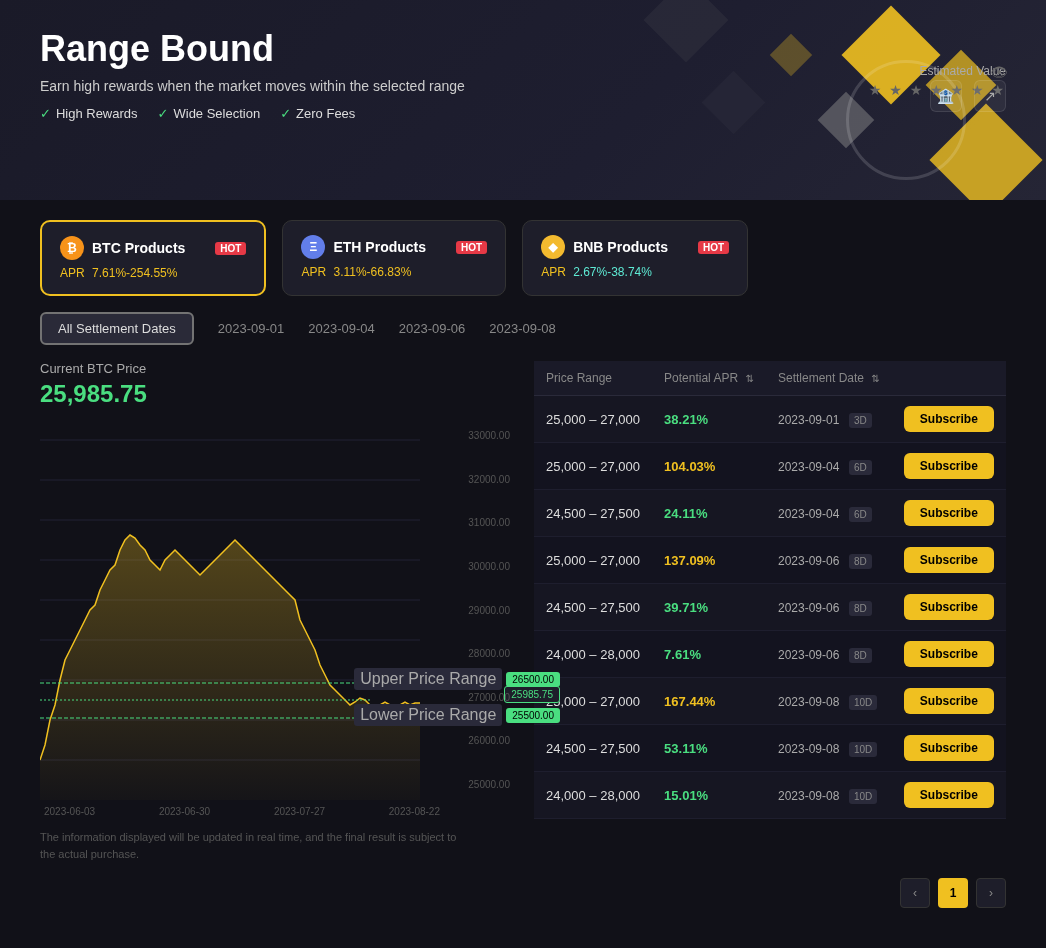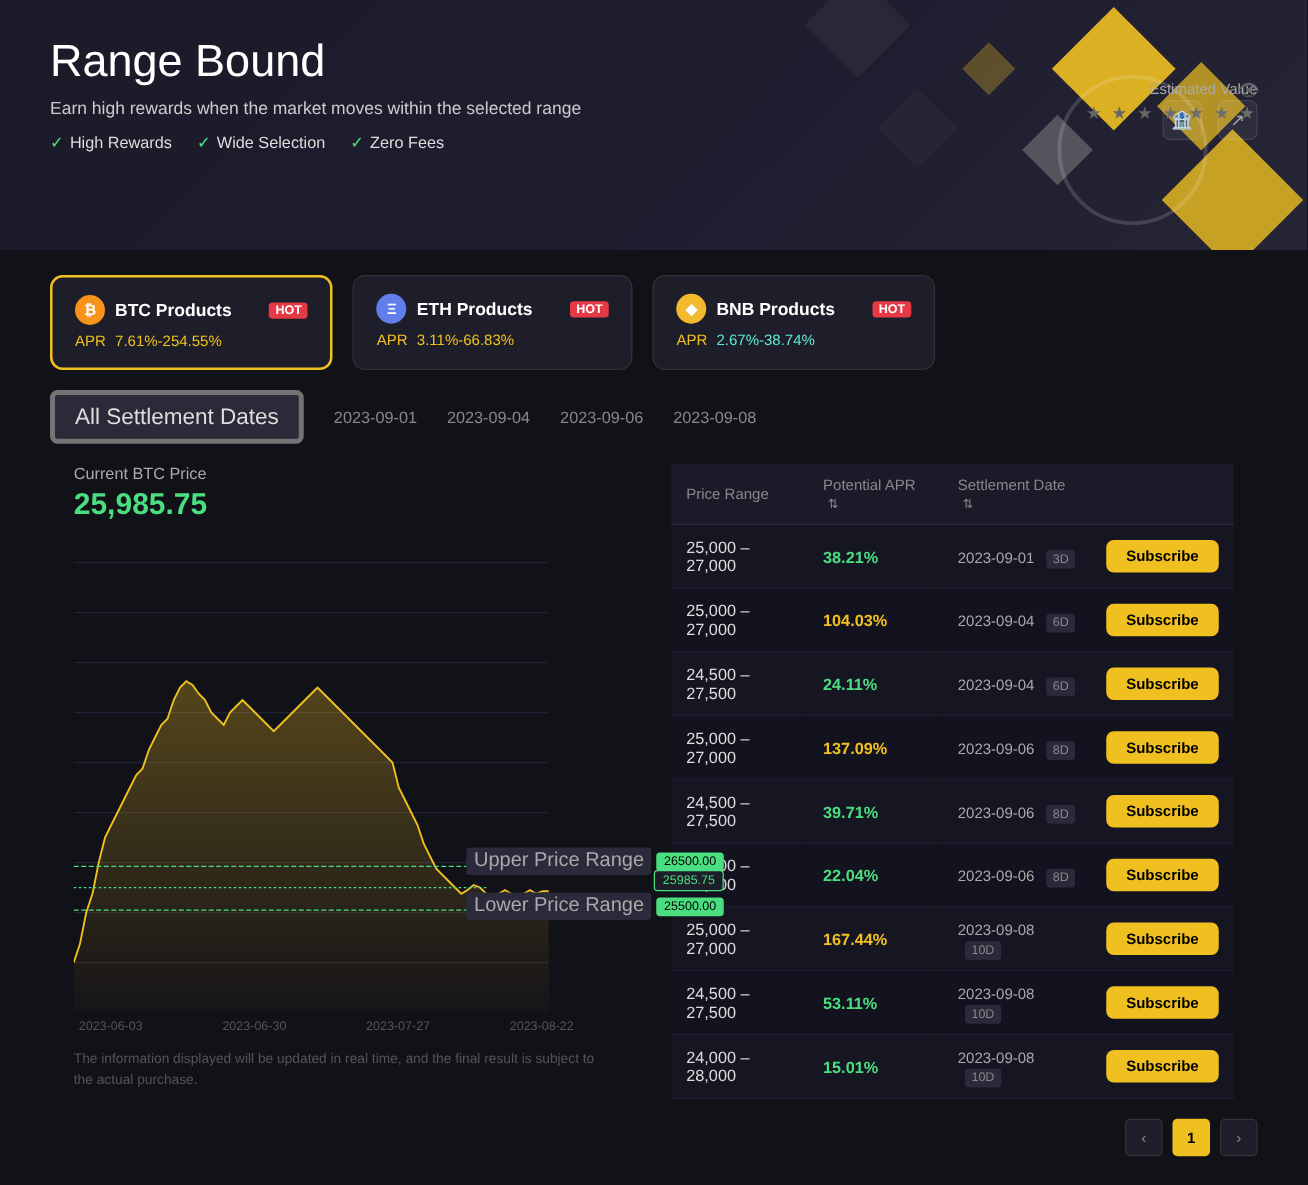--- a/index.html
+++ b/index.html
@@ -83,21 +83,21 @@
       border-radius: 6px;
       width: 32px; height: 32px;
       display: flex; align-items: center; justify-content: center;
       cursor: pointer;
       color: #aaa;
       font-size: 14px;
     }
 
     .page-title {
       font-size: 36px;
-      font-weight: 400;
+      font-weight: 700;
       color: #fff;
       margin-bottom: 8px;
     }
     .page-subtitle {
       font-size: 14px;
       color: #ccc;
       margin-bottom: 12px;
     }
     .feature-badges {
       display: flex;
@@ -169,38 +169,38 @@
 
     
     .settlement-section {
       padding: 16px 40px;
       display: flex;
       align-items: center;
       gap: 24px;
     }
     .settlement-btn-all {
       background: #2a2a38;
-      border: 4px solid #737373;
+      border: 2px solid #737373;
       color: #ddd;
       padding: 7px 16px;
       border-radius: 6px;
-      font-size: 18px;
+      font-size: 13px;
       cursor: pointer;
     }
     .settlement-date {
       font-size: 13px;
       color: #888;
       cursor: pointer;
     }
 
     
     .main-content {
       display: flex;
-      padding: 0 59px;
-      gap: 8px;
+      padding: 0 40px;
+      gap: 24px;
     }
 
     
     .chart-section {
       flex: 0 0 470px;
     }
     .current-price-label {
       font-size: 13px;
       color: #aaa;
       margin-bottom: 4px;
@@ -522,20 +522,31 @@
         </div>
         <div style="position:absolute; right:-120px; top:266px; display:flex; align-items:center; gap:4px; white-space:nowrap;">
           <span class="range-label-value current">25985.75</span>
         </div>
         <div style="position:absolute; right:-120px; top:284px; display:flex; align-items:center; gap:4px; white-space:nowrap;">
           <span class="range-label-text">Lower Price Range</span>
           <span class="range-label-value lower">25500.00</span>
         </div>
       </div>
 
+      <div class="chart-labels-y">
+        <span>33000.00</span>
+        <span>32000.00</span>
+        <span>31000.00</span>
+        <span>30000.00</span>
+        <span>29000.00</span>
+        <span>28000.00</span>
+        <span>27000.00</span>
+        <span>26000.00</span>
+        <span>25000.00</span>
+      </div>
     </div>
 
     <div class="chart-labels-x" style="width:400px; padding-left:4px;">
       <span>2023-06-03</span>
       <span>2023-06-30</span>
       <span>2023-07-27</span>
       <span>2023-08-22</span>
     </div>
 
     <div class="disclaimer-text">The information displayed will be updated in real time, and the final result is subject to the actual purchase.</div>
@@ -608,21 +619,21 @@
       <td>
         <span class="settle-date">2023-09-06</span>
         <span class="day-badge">8D</span>
       </td>
       <td>
         <button class="subscribe-btn">Subscribe</button>
       </td>
     </tr>
           <tr>
       <td>24,000 – 28,000</td>
-      <td><span class="apr-value apr-green">22.04%</span></td>
+      <td><span class="apr-value apr-green">7.61%</span></td>
       <td>
         <span class="settle-date">2023-09-06</span>
         <span class="day-badge">8D</span>
       </td>
       <td>
         <button class="subscribe-btn">Subscribe</button>
       </td>
     </tr>
           <tr>
       <td>25,000 – 27,000</td>

